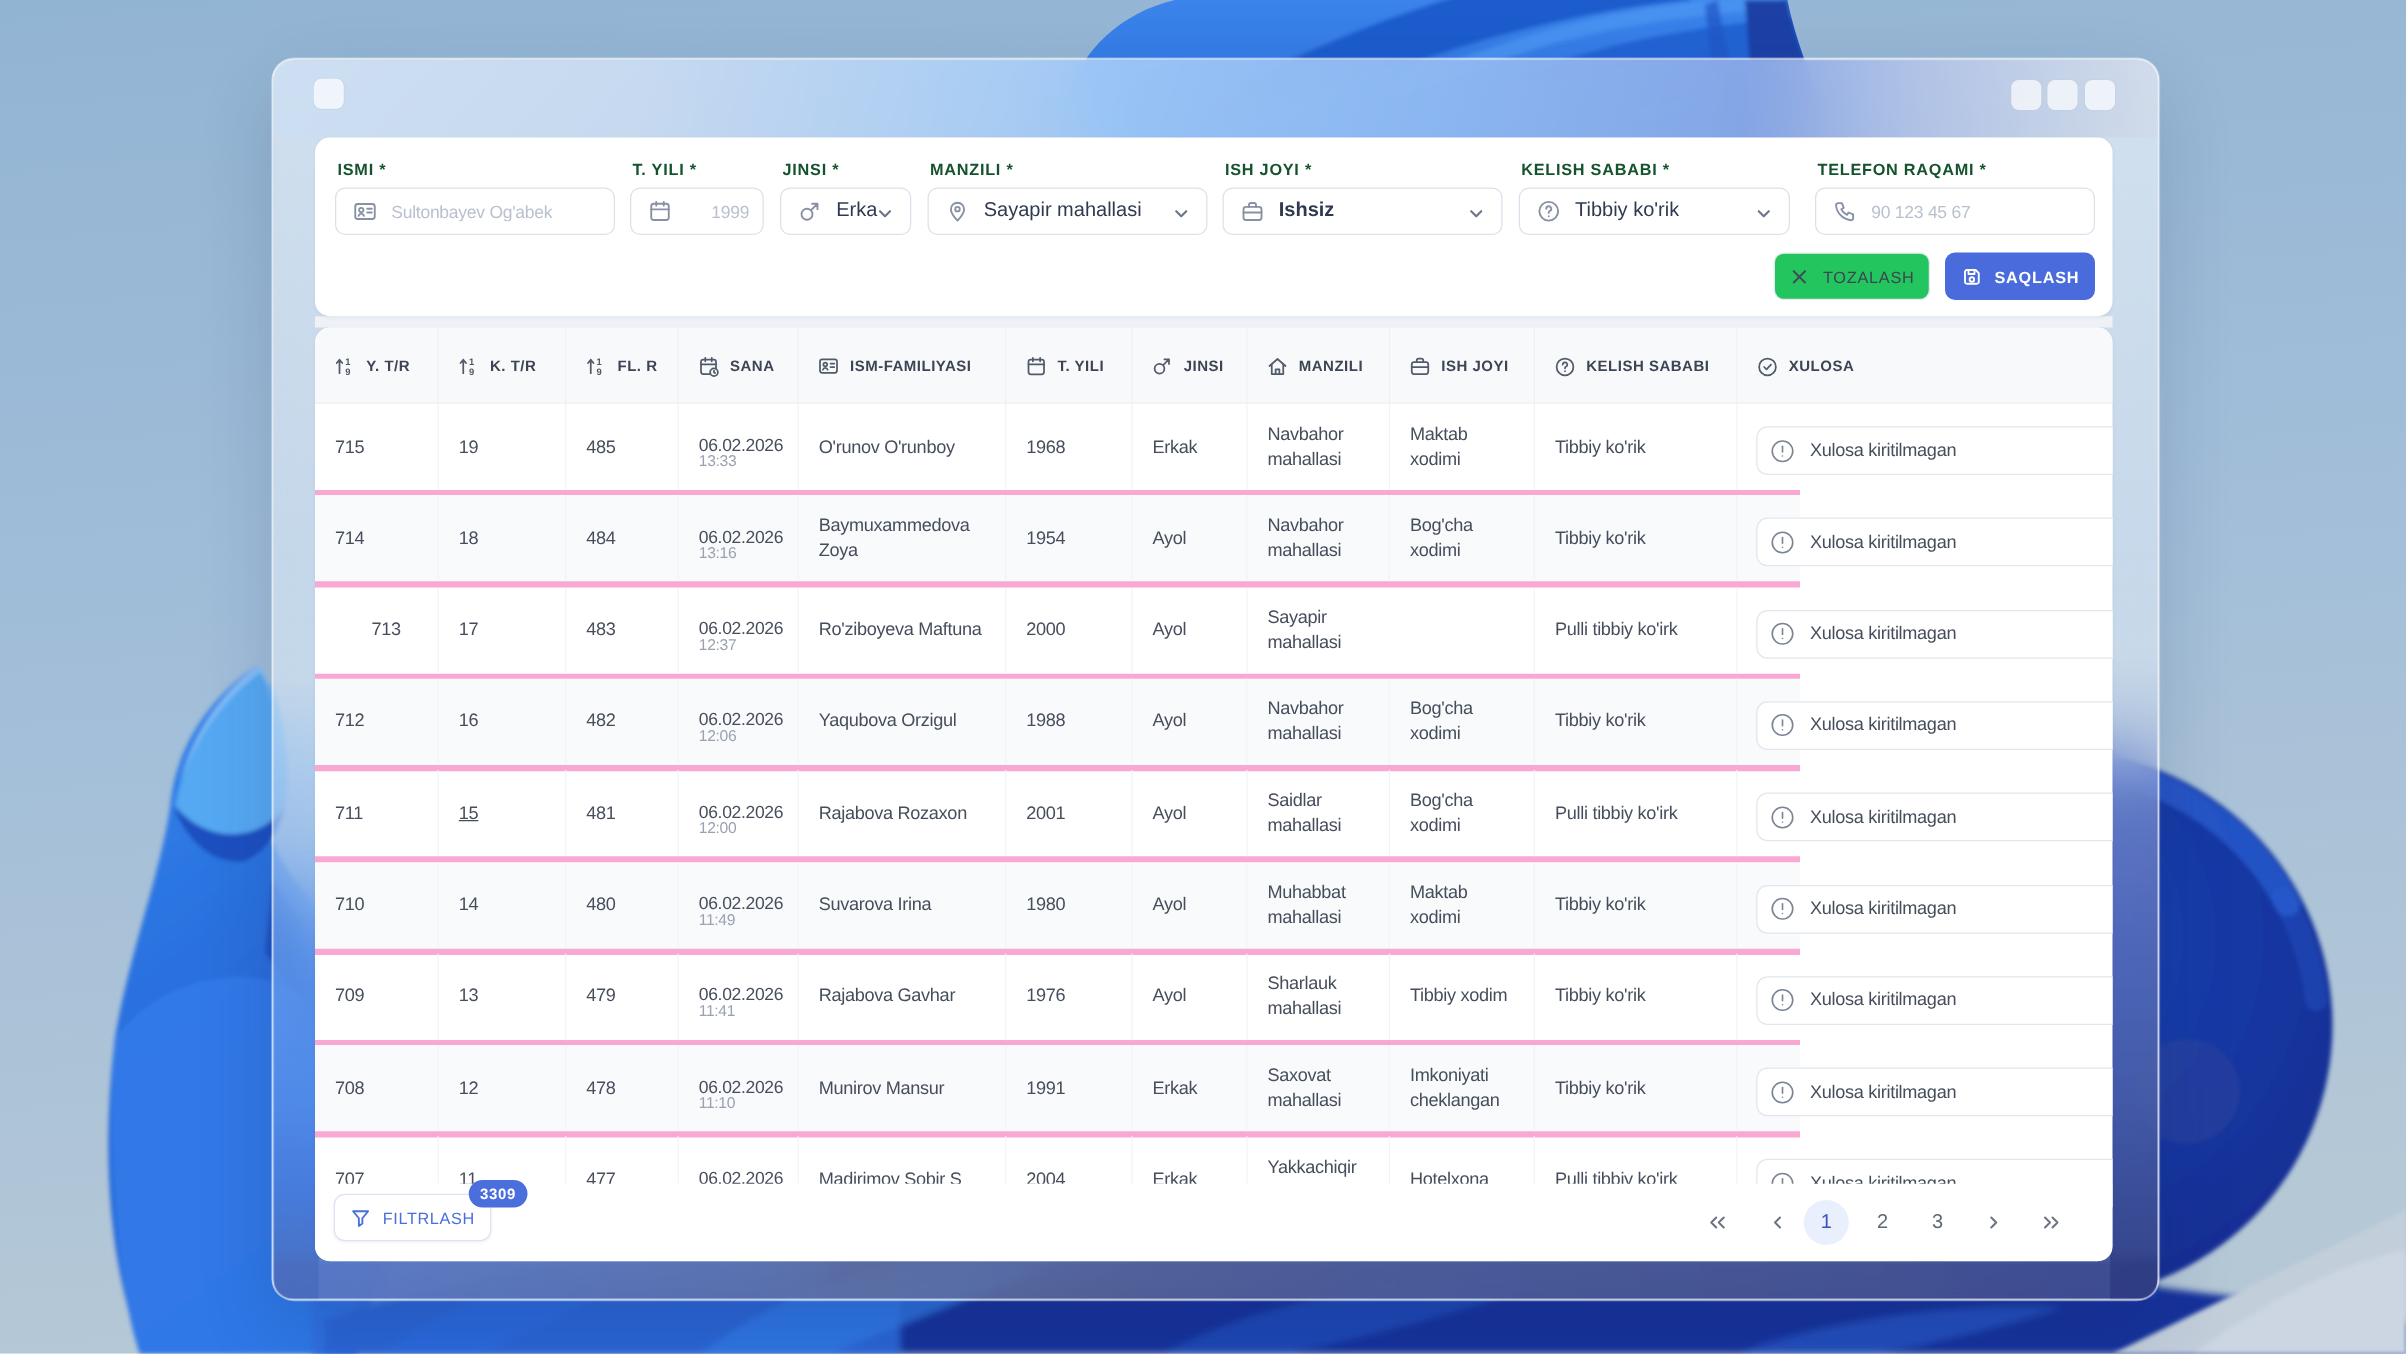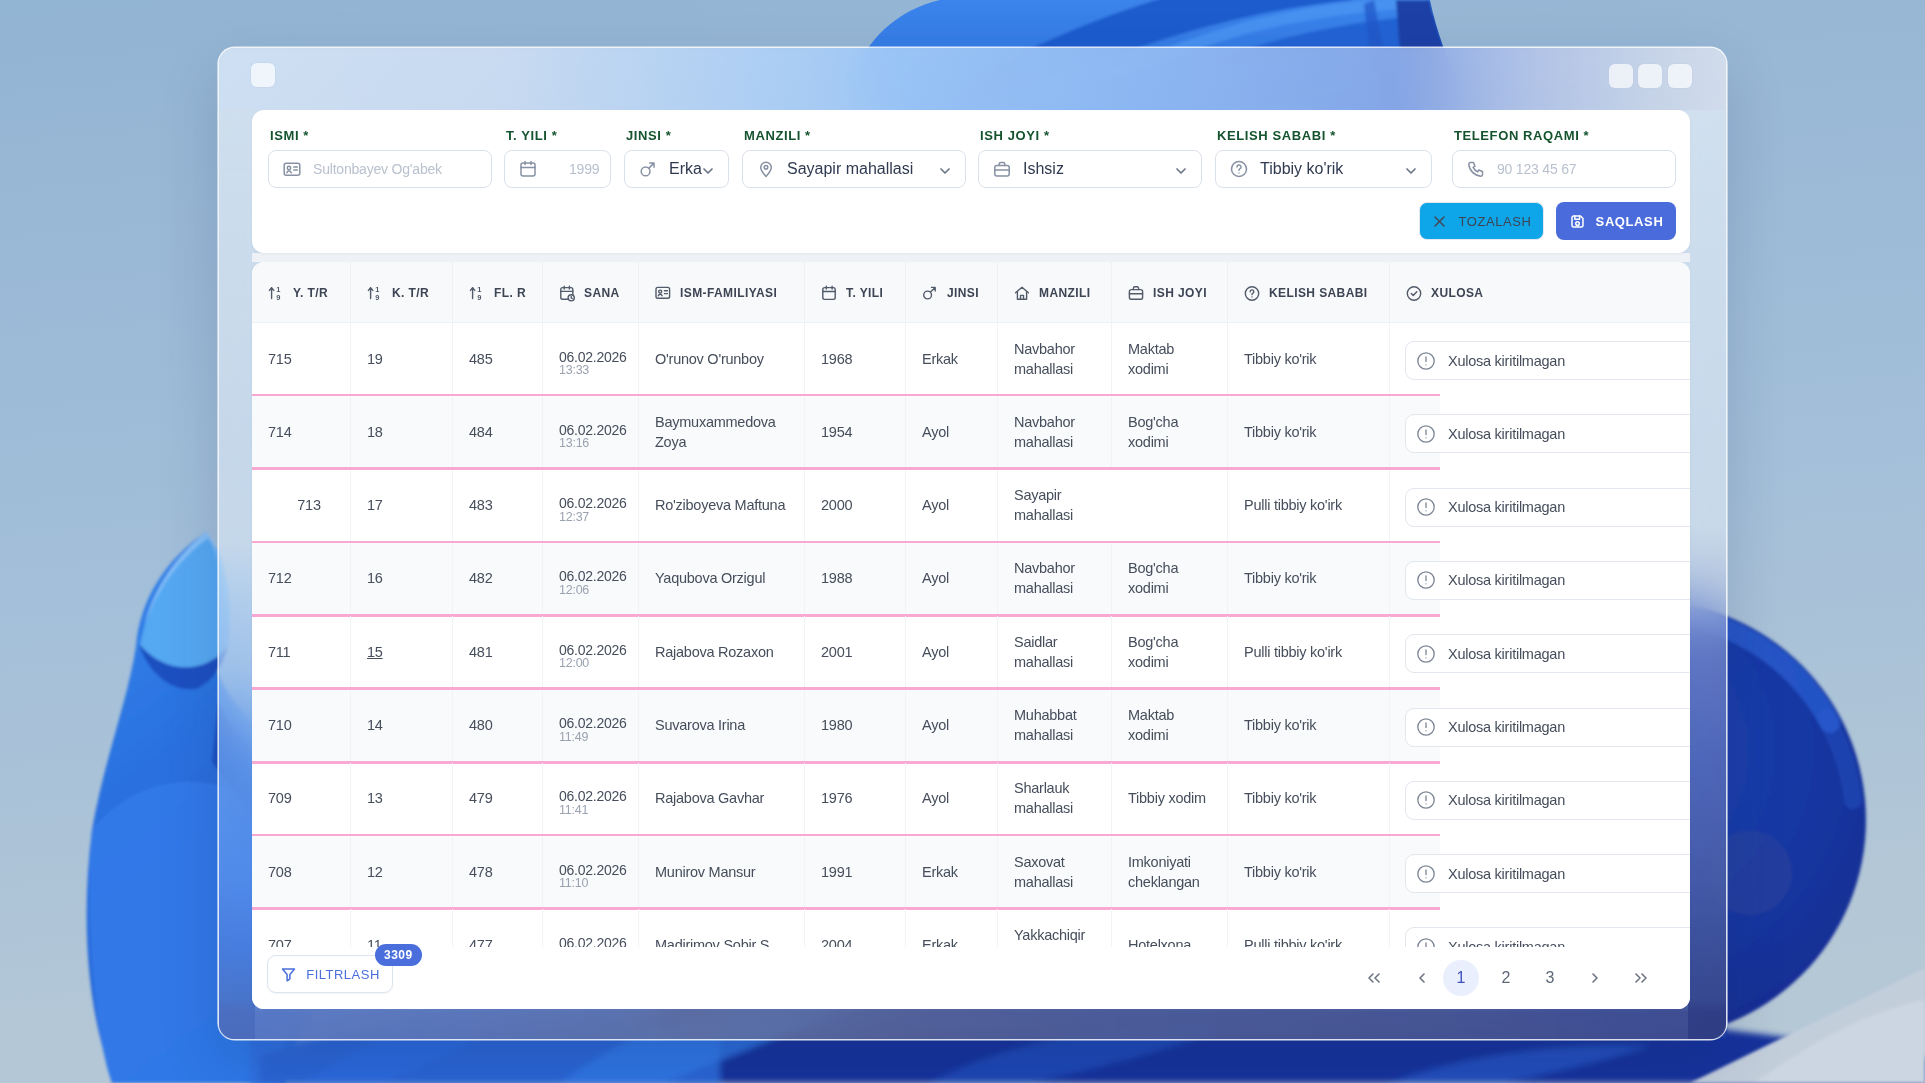--- a/index.html
+++ b/index.html
@@ -23,30 +23,30 @@
 
   .lbl { position:absolute; top:18px; font-size:13px; font-weight:bold; letter-spacing:0.6px; color:#14532d; }
   .inp { position:absolute; top:40px; height:38px; border:1.5px solid #dbe1ea; border-radius:8px; background:#fff;
          display:flex; align-items:center; }
   .inp svg.ic { margin-left:13px; flex:0 0 auto; }
   .ph { color:#b9c1ce; font-size:14px; letter-spacing:-0.2px; margin-left:11px; white-space:nowrap; overflow:hidden; }
   .sv { color:#2f3a50; font-size:16px; margin-left:11px; white-space:nowrap; overflow:hidden; }
   .chev { position:absolute; right:12px; top:12px; }
 
   .btn { position:absolute; top:92px; height:38px; border-radius:8px; display:flex; align-items:center; justify-content:center; }
-  .btn-toz { left:1167px; width:125px; background:#0ea5e9; border:1px solid #e4e8ef; color:#3d4553; font-size:13px; letter-spacing:0.6px; }
+  .btn-toz { left:1167px; width:125px; background:#22c55e; border:1px solid #e4e8ef; color:#3d4553; font-size:13px; letter-spacing:0.6px; }
   .btn-saq { left:1304px; width:120px; background:#4a6bdb; color:#fff; font-size:13px; font-weight:bold; letter-spacing:0.6px; }
 
   
   .thead { position:absolute; left:0; top:0; width:1438px; height:61px; background:#f8f9fb; border-bottom:1px solid #edf0f4; }
   .th { position:absolute; top:0; height:61px; display:flex; align-items:center; border-left:1px solid #eef1f5;
         font-size:12px; font-weight:bold; letter-spacing:0.4px; color:#3d4555; }
   .th.first { border-left:none; }
   .th svg { margin:0 8px 0 15px; }
-  .row { position:absolute; left:0; width:1188px; height:74px; border-bottom:3px solid #f9a8d4; }
+  .row { position:absolute; left:0; width:1188px; height:74px; border-bottom:5px solid #f9a8d4; }
   .row.alt { background:#f9fafc; }
   .cell { position:absolute; top:0; height:100%; display:flex; align-items:center; border-left:1px solid #f1f3f6;
           font-size:14.5px; letter-spacing:-0.25px; color:#464e5c; }
   .cell.first { border-left:none; }
   .cell .pad { padding-left:16px; line-height:20px; }
   .cell .pad.sana { line-height:12.5px; transform:translateY(5px); font-size:14px; }
   .time { color:#9aa2b0; font-size:12.5px; }
   .xbox { position:absolute; top:18px; left:1153px; width:300px; height:39px; border:1px solid #e2e7ee; border-radius:9px;
           background:#fff; display:flex; align-items:center; font-size:14.5px; letter-spacing:-0.25px; color:#464e5c; }
   .xbox svg { margin:0 11px 0 9px; }
@@ -191,21 +191,21 @@
     <div class="inp" style="left:490px; width:224px;">
       <svg class="ic" width="20" height="20" viewBox="0 0 20 20" fill="none" stroke="#8791a3" stroke-width="1.5" stroke-linecap="round" stroke-linejoin="round">
         <path d="M10 17.5c-3.6-4-5.3-6.6-5.3-9a5.3 5.3 0 1 1 10.6 0c0 2.4-1.7 5-5.3 9z"></path>
           <circle cx="10" cy="8.3" r="1.8"></circle>
       </svg>
       <span class="sv">Sayapir mahallasi</span>
       <svg class="chev" width="16" height="16" viewBox="0 0 16 16" fill="none" stroke="#6b7687" stroke-width="1.7" stroke-linecap="round" stroke-linejoin="round">
           <path d="M4 6l4 4 4-4"></path>
         </svg>
     </div>
-    <div class="inp" style="left:726px; width:224px;">
+    <div class="inp" style="left:726px; width:224px;font-weight:bold;">
       <svg class="ic" width="20" height="20" viewBox="0 0 20 20" fill="none" stroke="#8791a3" stroke-width="1.5" stroke-linecap="round" stroke-linejoin="round">
         <rect x="2.8" y="6.5" width="14.4" height="10.5" rx="2"></rect>
           <path d="M7.2 6.5V5a1.6 1.6 0 0 1 1.6-1.6h2.4A1.6 1.6 0 0 1 12.8 5v1.5M2.8 11h14.4"></path>
       </svg>
       <span class="sv">Ishsiz</span>
       <svg class="chev" width="16" height="16" viewBox="0 0 16 16" fill="none" stroke="#6b7687" stroke-width="1.7" stroke-linecap="round" stroke-linejoin="round">
           <path d="M4 6l4 4 4-4"></path>
         </svg>
     </div>
     <div class="inp" style="left:963px; width:217px;">

